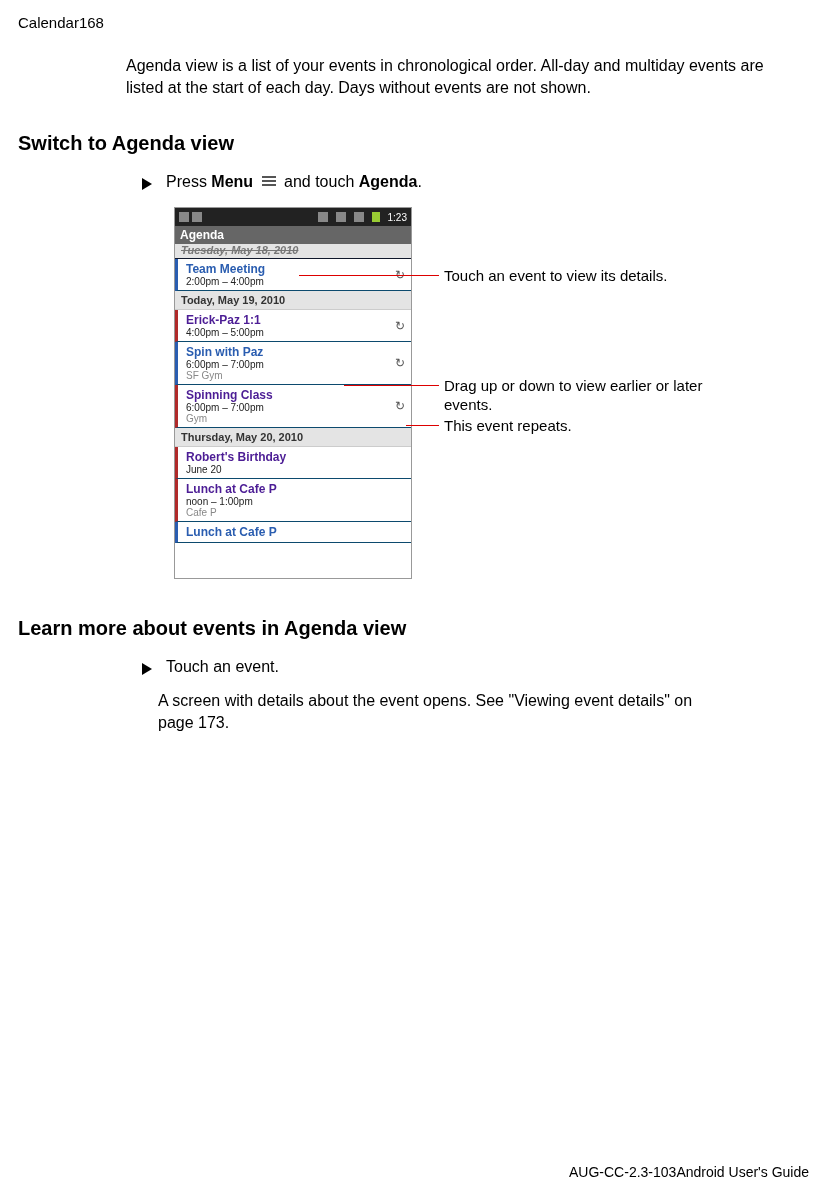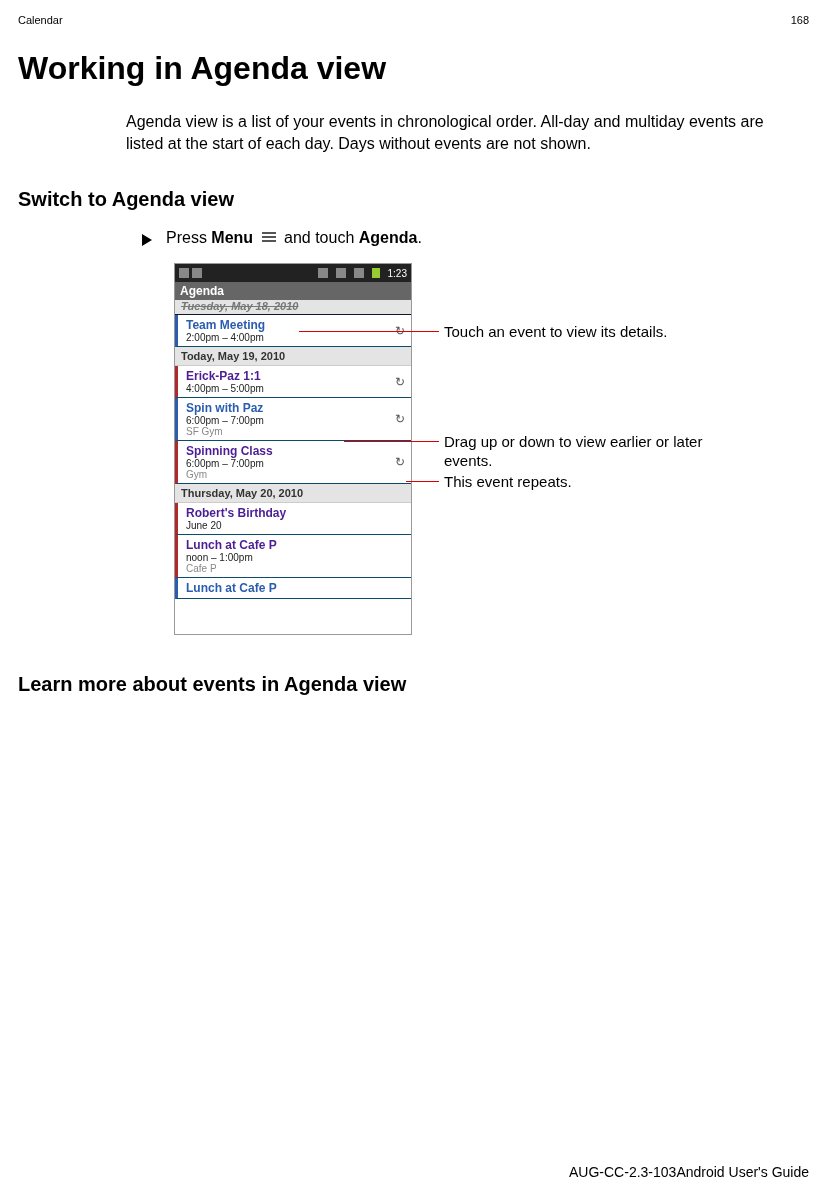--- a/index.html
+++ b/index.html
@@ -1,17 +1,17 @@
 <!DOCTYPE html>
 <html><head>
 <meta charset="utf-8">
 <style>
   html,body{margin:0;padding:0;font-family:Arial,Helvetica,sans-serif;color:#000;background:#fff}
   .page{width:827px;height:1196px;position:relative;box-sizing:border-box;padding:14px 18px 18px 18px}
-  .top-row{display:flex;justify-content:space-between;font-size:11px;margin-bottom:24px}
+  .top-row{display:flex;font-size:15px;margin-bottom:24px}
   h1{font-size:32px;font-weight:700;margin:14px 0 24px 0}
   .body-wrap{margin-left:108px;margin-right:10px}
   .intro{font-size:16px;line-height:1.35;margin-bottom:34px}
   h2{font-size:20px;font-weight:700;margin:0 0 18px 0}
   .step{display:flex;align-items:flex-start;margin-left:16px;margin-bottom:14px;font-size:16px}
   .tri{width:0;height:0;border-top:6px solid transparent;border-bottom:6px solid transparent;border-left:10px solid #000;margin-top:5px;margin-right:14px;flex-shrink:0}
   .step b{font-weight:700}
   .menu-icon{display:inline-block;width:14px;height:12px;vertical-align:-1px;margin:0 4px}
   .menu-icon span{display:block;height:2px;background:#555;margin-bottom:2px}
   .figure-area{position:relative;margin:16px 0 0 48px;height:380px}
@@ -43,21 +43,20 @@
 </head>
 <body>
 
 <div class="page">
 
   <div class="top-row">
     <span>Calendar</span>
     <span>168</span>
   </div>
 
-  <h1>Working in Agenda view</h1>
 
   <div class="body-wrap">
     <div class="intro">Agenda view is a list of your events in chronological order. All-day and multiday events are listed at the start of each day. Days without events are not shown.</div>
   </div>
 
   <h2>Switch to Agenda view</h2>
 
   <div class="body-wrap">
     <div class="step">
       <span class="tri"></span>
@@ -132,20 +131,27 @@
       <div class="line" style="left:170px;top:178px;width:95px"></div>
       <div class="callout" style="left:270px;top:170px;width:300px">Drag up or down to view earlier or later events.</div>
 
       <div class="line" style="left:232px;top:218px;width:33px"></div>
       <div class="callout" style="left:270px;top:210px">This event repeats.</div>
     </div>
   </div>
 
   <div class="sect2">
     <h2>Learn more about events in Agenda view</h2>
+    <div class="body-wrap">
+      <div class="step">
+        <span class="tri"></span>
+        <span>Touch an event.</span>
+      </div>
+      <div class="para">A screen with details about the event opens. See "Viewing event details" on page 173.</div>
+    </div>
   </div>
 
   <div class="footer">
     <span>AUG-CC-2.3-103</span>
     <span>Android User's Guide</span>
   </div>
 
 </div>
 
 </body></html>

